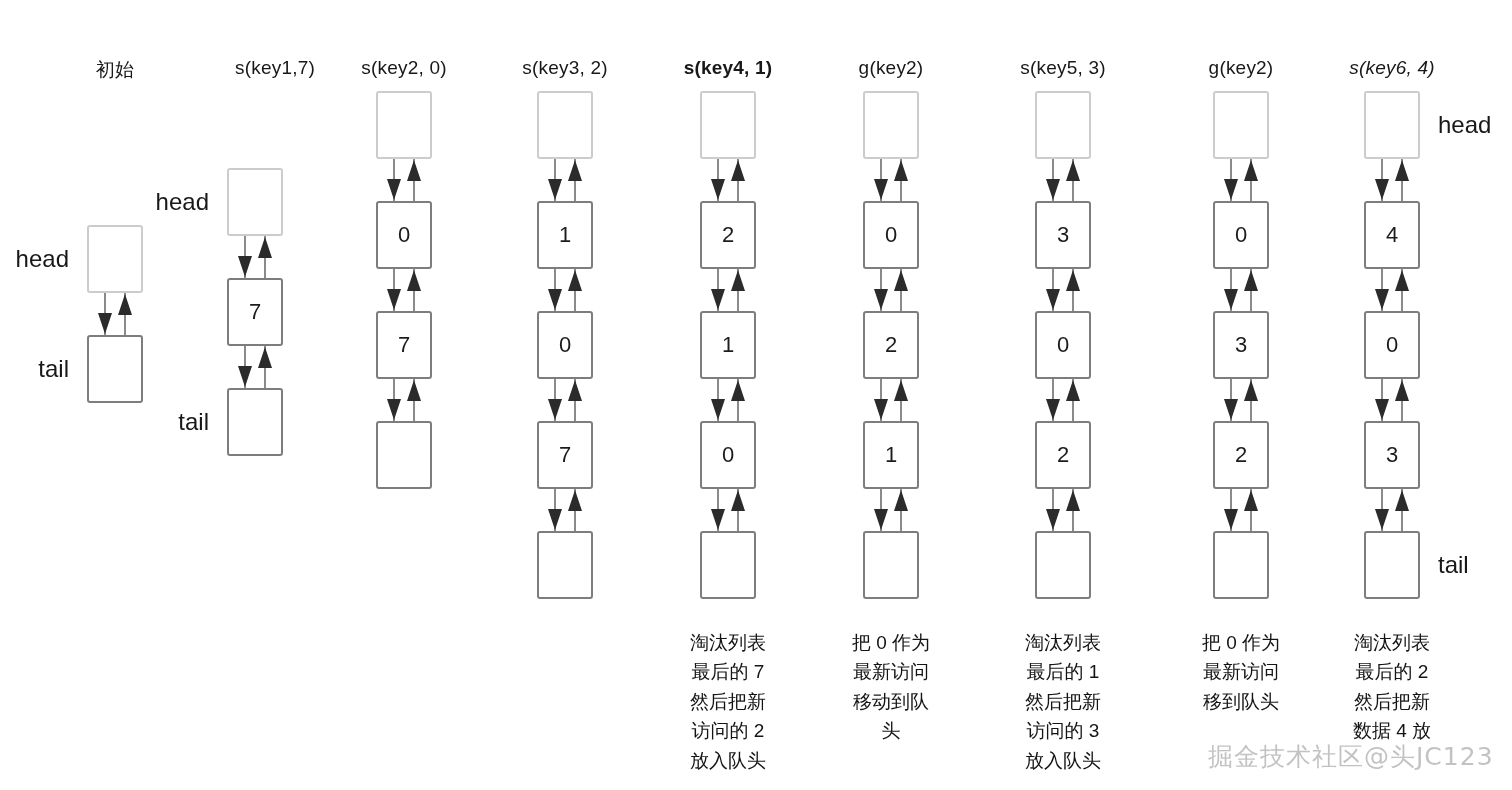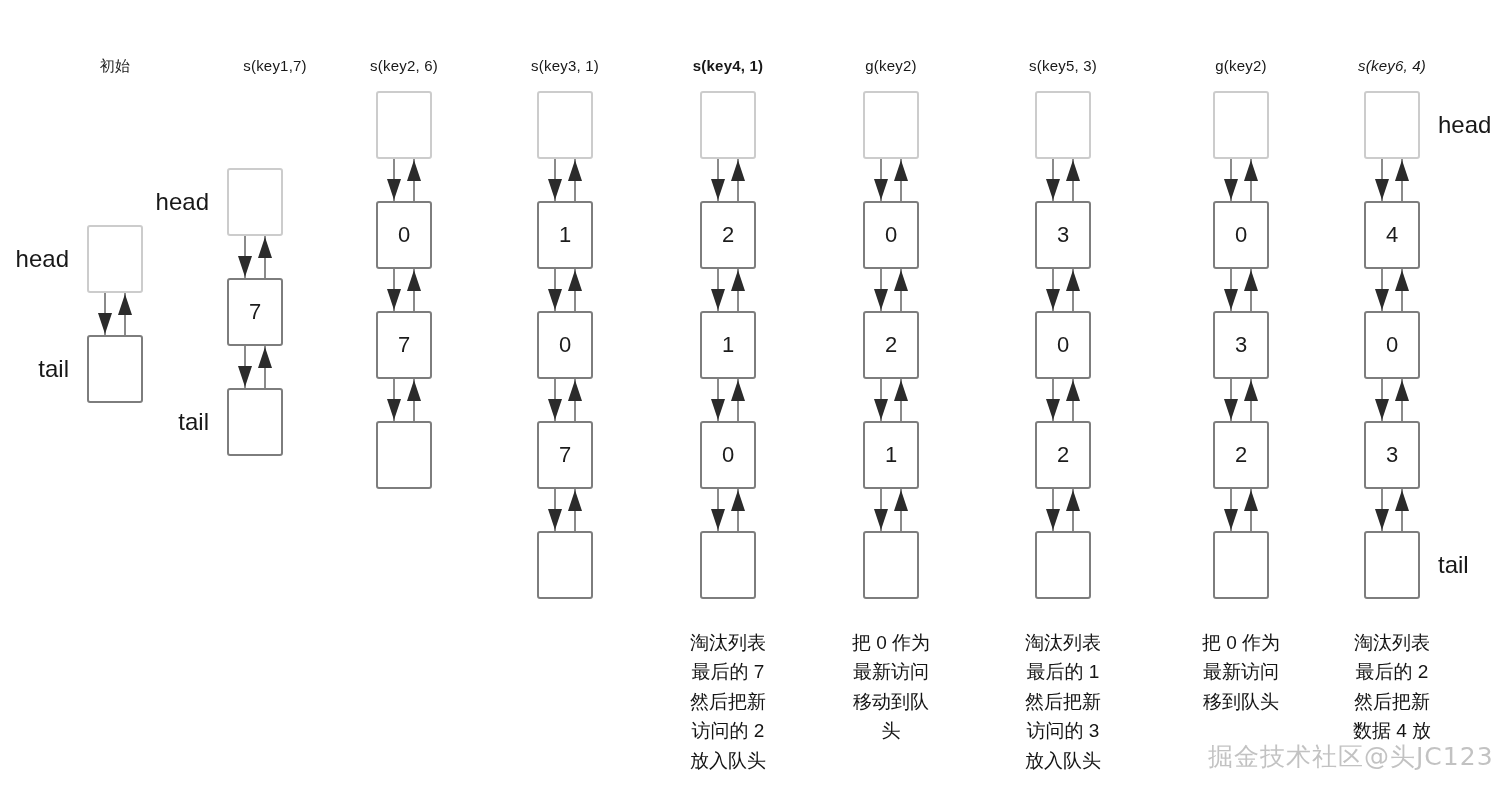--- a/index.html
+++ b/index.html
@@ -26,21 +26,21 @@
   .column {
     position: absolute;
     width: 0;
   }
 
   .col-title {
     position: absolute;
     left: 0;
     transform: translateX(-50%);
     white-space: nowrap;
-    font-size: 15px;
+    font-size: 19px;
     color: #181818;
     letter-spacing: .2px;
   }
 
   
   .node {
     position: absolute;
     left: 0;
     width: 56px;
     height: 68px;
@@ -154,21 +154,21 @@
           <polygon points="11,20 25,20 18,41" fill="#2b2b2b"></polygon>
           <line x1="38" y1="42" x2="38" y2="0" stroke="#8a8a8a" stroke-width="2"></line>
           <polygon points="31,22 45,22 38,1" fill="#2b2b2b"></polygon>
         </svg>
       </div>
       <div class="node sentinel-tail" style="top: 388px;"></div>
       <div class="side-label left-of" style="top: 202px; left: -46px;">head</div>
       <div class="side-label left-of" style="top: 422px; left: -46px;">tail</div>
     </div>
     <div class="column" style="left: 404px; top: 0px;">
-      <div class="col-title" style="top: 57px;">s(key2, 6)</div>
+      <div class="col-title" style="top: 57px;">s(key2, 0)</div>
       <div class="node sentinel-head" style="top: 91px;"></div>
       <div class="link" style="top: 159px;">
         <svg viewBox="0 0 56 42">
           <line x1="18" y1="0" x2="18" y2="42" stroke="#8a8a8a" stroke-width="2"></line>
           <polygon points="11,20 25,20 18,41" fill="#2b2b2b"></polygon>
           <line x1="38" y1="42" x2="38" y2="0" stroke="#8a8a8a" stroke-width="2"></line>
           <polygon points="31,22 45,22 38,1" fill="#2b2b2b"></polygon>
         </svg>
       </div>
       <div class="node data-node" style="top: 201px;">0</div>
@@ -185,21 +185,21 @@
         <svg viewBox="0 0 56 42">
           <line x1="18" y1="0" x2="18" y2="42" stroke="#8a8a8a" stroke-width="2"></line>
           <polygon points="11,20 25,20 18,41" fill="#2b2b2b"></polygon>
           <line x1="38" y1="42" x2="38" y2="0" stroke="#8a8a8a" stroke-width="2"></line>
           <polygon points="31,22 45,22 38,1" fill="#2b2b2b"></polygon>
         </svg>
       </div>
       <div class="node sentinel-tail" style="top: 421px;"></div>
     </div>
     <div class="column" style="left: 565px; top: 0px;">
-      <div class="col-title" style="top: 57px;">s(key3, 1)</div>
+      <div class="col-title" style="top: 57px;">s(key3, 2)</div>
       <div class="node sentinel-head" style="top: 91px;"></div>
       <div class="link" style="top: 159px;">
         <svg viewBox="0 0 56 42">
           <line x1="18" y1="0" x2="18" y2="42" stroke="#8a8a8a" stroke-width="2"></line>
           <polygon points="11,20 25,20 18,41" fill="#2b2b2b"></polygon>
           <line x1="38" y1="42" x2="38" y2="0" stroke="#8a8a8a" stroke-width="2"></line>
           <polygon points="31,22 45,22 38,1" fill="#2b2b2b"></polygon>
         </svg>
       </div>
       <div class="node data-node" style="top: 201px;">1</div>

